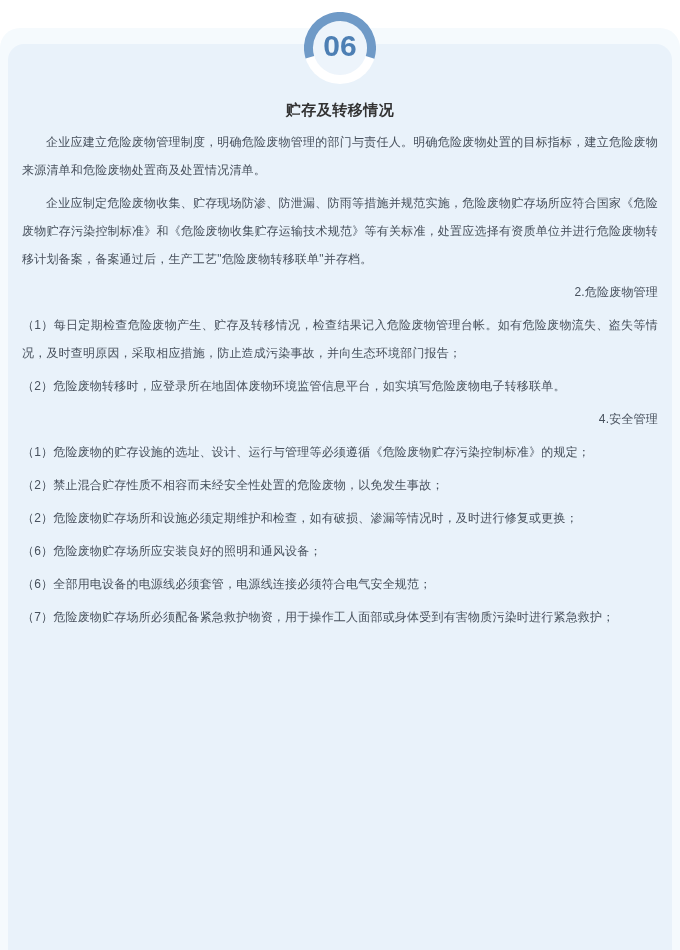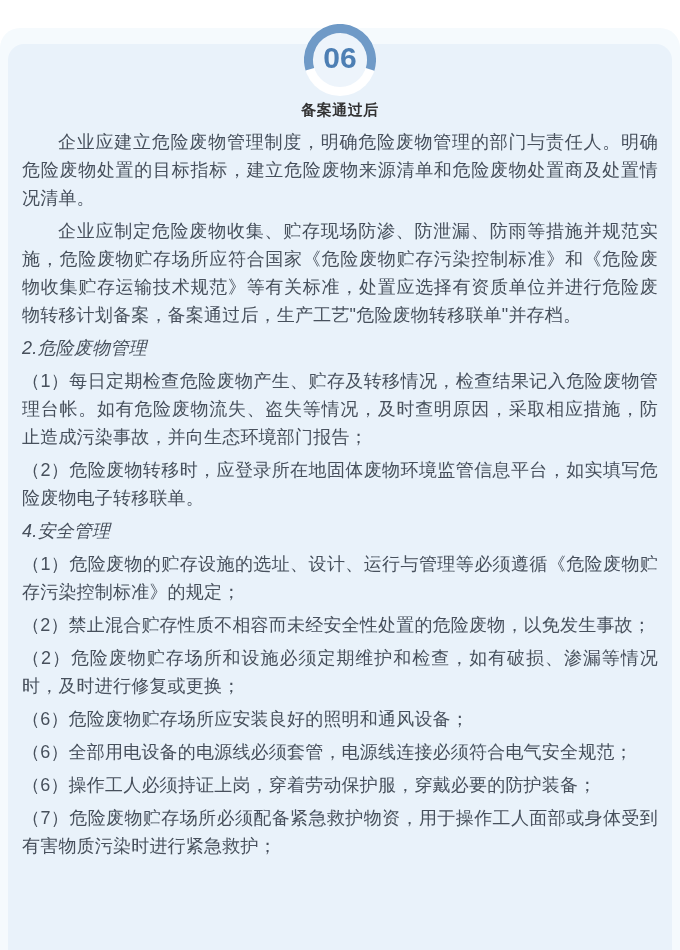--- a/index.html
+++ b/index.html
@@ -26,21 +26,21 @@
     top: 16px;
     left: 8px;
     right: 8px;
     bottom: 0;
     background: #e9f2fa;
     border-radius: 16px;
     padding: 56px 14px 30px 14px;
   }
   .badge {
     position: absolute;
-    top: 24px;
+    top: 12px;
     left: 304px;
     width: 72px;
     height: 72px;
     z-index: 5;
   }
   .badge svg { display: block; }
   .badge-number {
     position: absolute;
     top: 0; left: 0; right: 0; bottom: 4px;
     display: flex;
@@ -54,51 +54,50 @@
   .article-title {
     text-align: center;
     font-size: 15px;
     font-weight: 700;
     color: #333333;
     line-height: 20px;
     margin-bottom: 8px;
     letter-spacing: 0.5px;
   }
   .block {
-    font-size: 18px;
+    font-size: 12px;
     line-height: 28px;
     color: #47505c;
     text-align: justify;
     margin: 5px 0;
     letter-spacing: 0.2px;
   }
   .block.indent { text-indent: 2em; }
-  .block.heading { text-align: left; font-style: italic; }
+  .block.heading { text-align: right; }
 </style>
 </head>
 <body>
 
 <div class="outer-panel">
   <div class="content-card">
-    <h1 class="article-title">备案通过后</h1>
+    <h1 class="article-title">贮存及转移情况</h1>
 
     <p class="block indent">企业应建立危险废物管理制度，明确危险废物管理的部门与责任人。明确危险废物处置的目标指标，建立危险废物来源清单和危险废物处置商及处置情况清单。</p>
     <p class="block indent">企业应制定危险废物收集、贮存现场防渗、防泄漏、防雨等措施并规范实施，危险废物贮存场所应符合国家《危险废物贮存污染控制标准》和《危险废物收集贮存运输技术规范》等有关标准，处置应选择有资质单位并进行危险废物转移计划备案，备案通过后，生产工艺"危险废物转移联单"并存档。</p>
 
     <p class="block heading">2.危险废物管理</p>
     <p class="block">（1）每日定期检查危险废物产生、贮存及转移情况，检查结果记入危险废物管理台帐。如有危险废物流失、盗失等情况，及时查明原因，采取相应措施，防止造成污染事故，并向生态环境部门报告；</p>
     <p class="block">（2）危险废物转移时，应登录所在地固体废物环境监管信息平台，如实填写危险废物电子转移联单。</p>
 
     <p class="block heading">4.安全管理</p>
     <p class="block">（1）危险废物的贮存设施的选址、设计、运行与管理等必须遵循《危险废物贮存污染控制标准》的规定；</p>
     <p class="block">（2）禁止混合贮存性质不相容而未经安全性处置的危险废物，以免发生事故；</p>
     <p class="block">（2）危险废物贮存场所和设施必须定期维护和检查，如有破损、渗漏等情况时，及时进行修复或更换；</p>
     <p class="block">（6）危险废物贮存场所应安装良好的照明和通风设备；</p>
     <p class="block">（6）全部用电设备的电源线必须套管，电源线连接必须符合电气安全规范；</p>
-    <p class="block">（6）操作工人必须持证上岗，穿着劳动保护服，穿戴必要的防护装备；</p>
     <p class="block">（7）危险废物贮存场所必须配备紧急救护物资，用于操作工人面部或身体受到有害物质污染时进行紧急救护；</p>
   </div>
 </div>
 
 <div class="badge">
   <svg width="72" height="72" viewBox="0 0 72 72">
     <circle cx="36" cy="36" r="36" fill="#ffffff"></circle>
     <circle cx="36" cy="36" r="27" fill="#edf4fb"></circle>
     <circle cx="36" cy="36" r="31.5" fill="none" stroke="#6f9ac7" stroke-width="9" stroke-dasharray="117.6 80.3" transform="rotate(163 36 36)"></circle>
   </svg>

